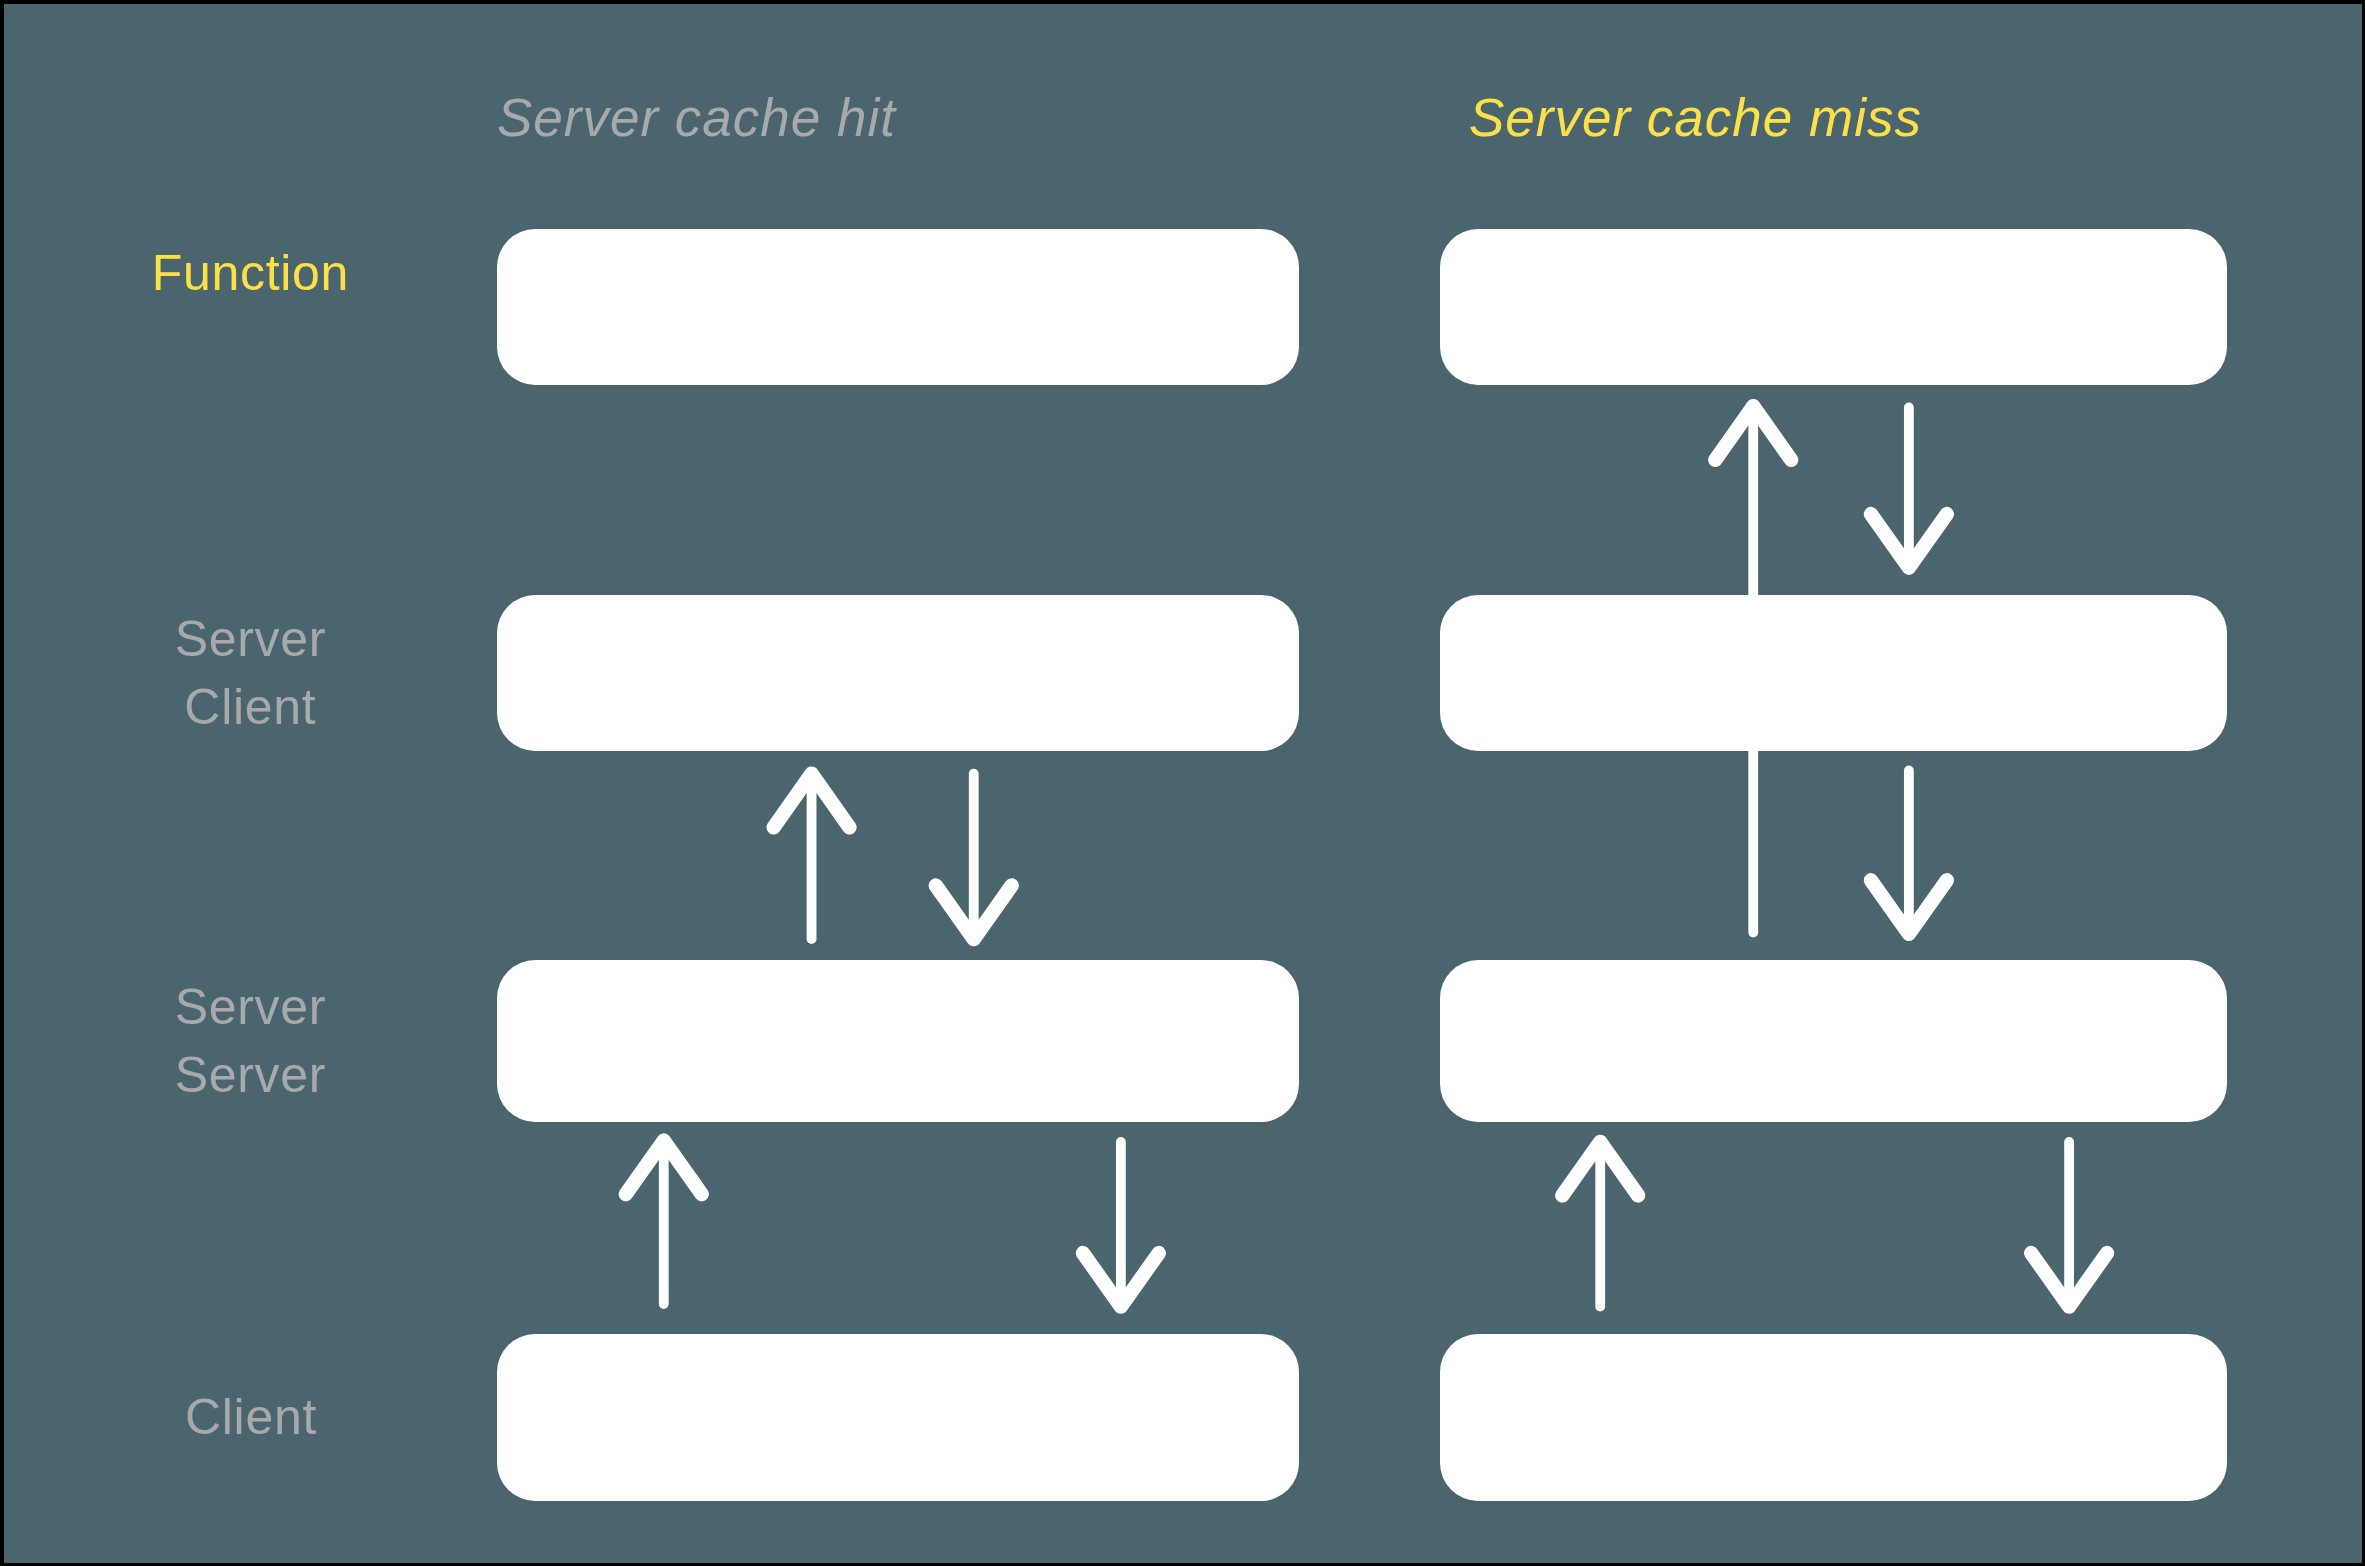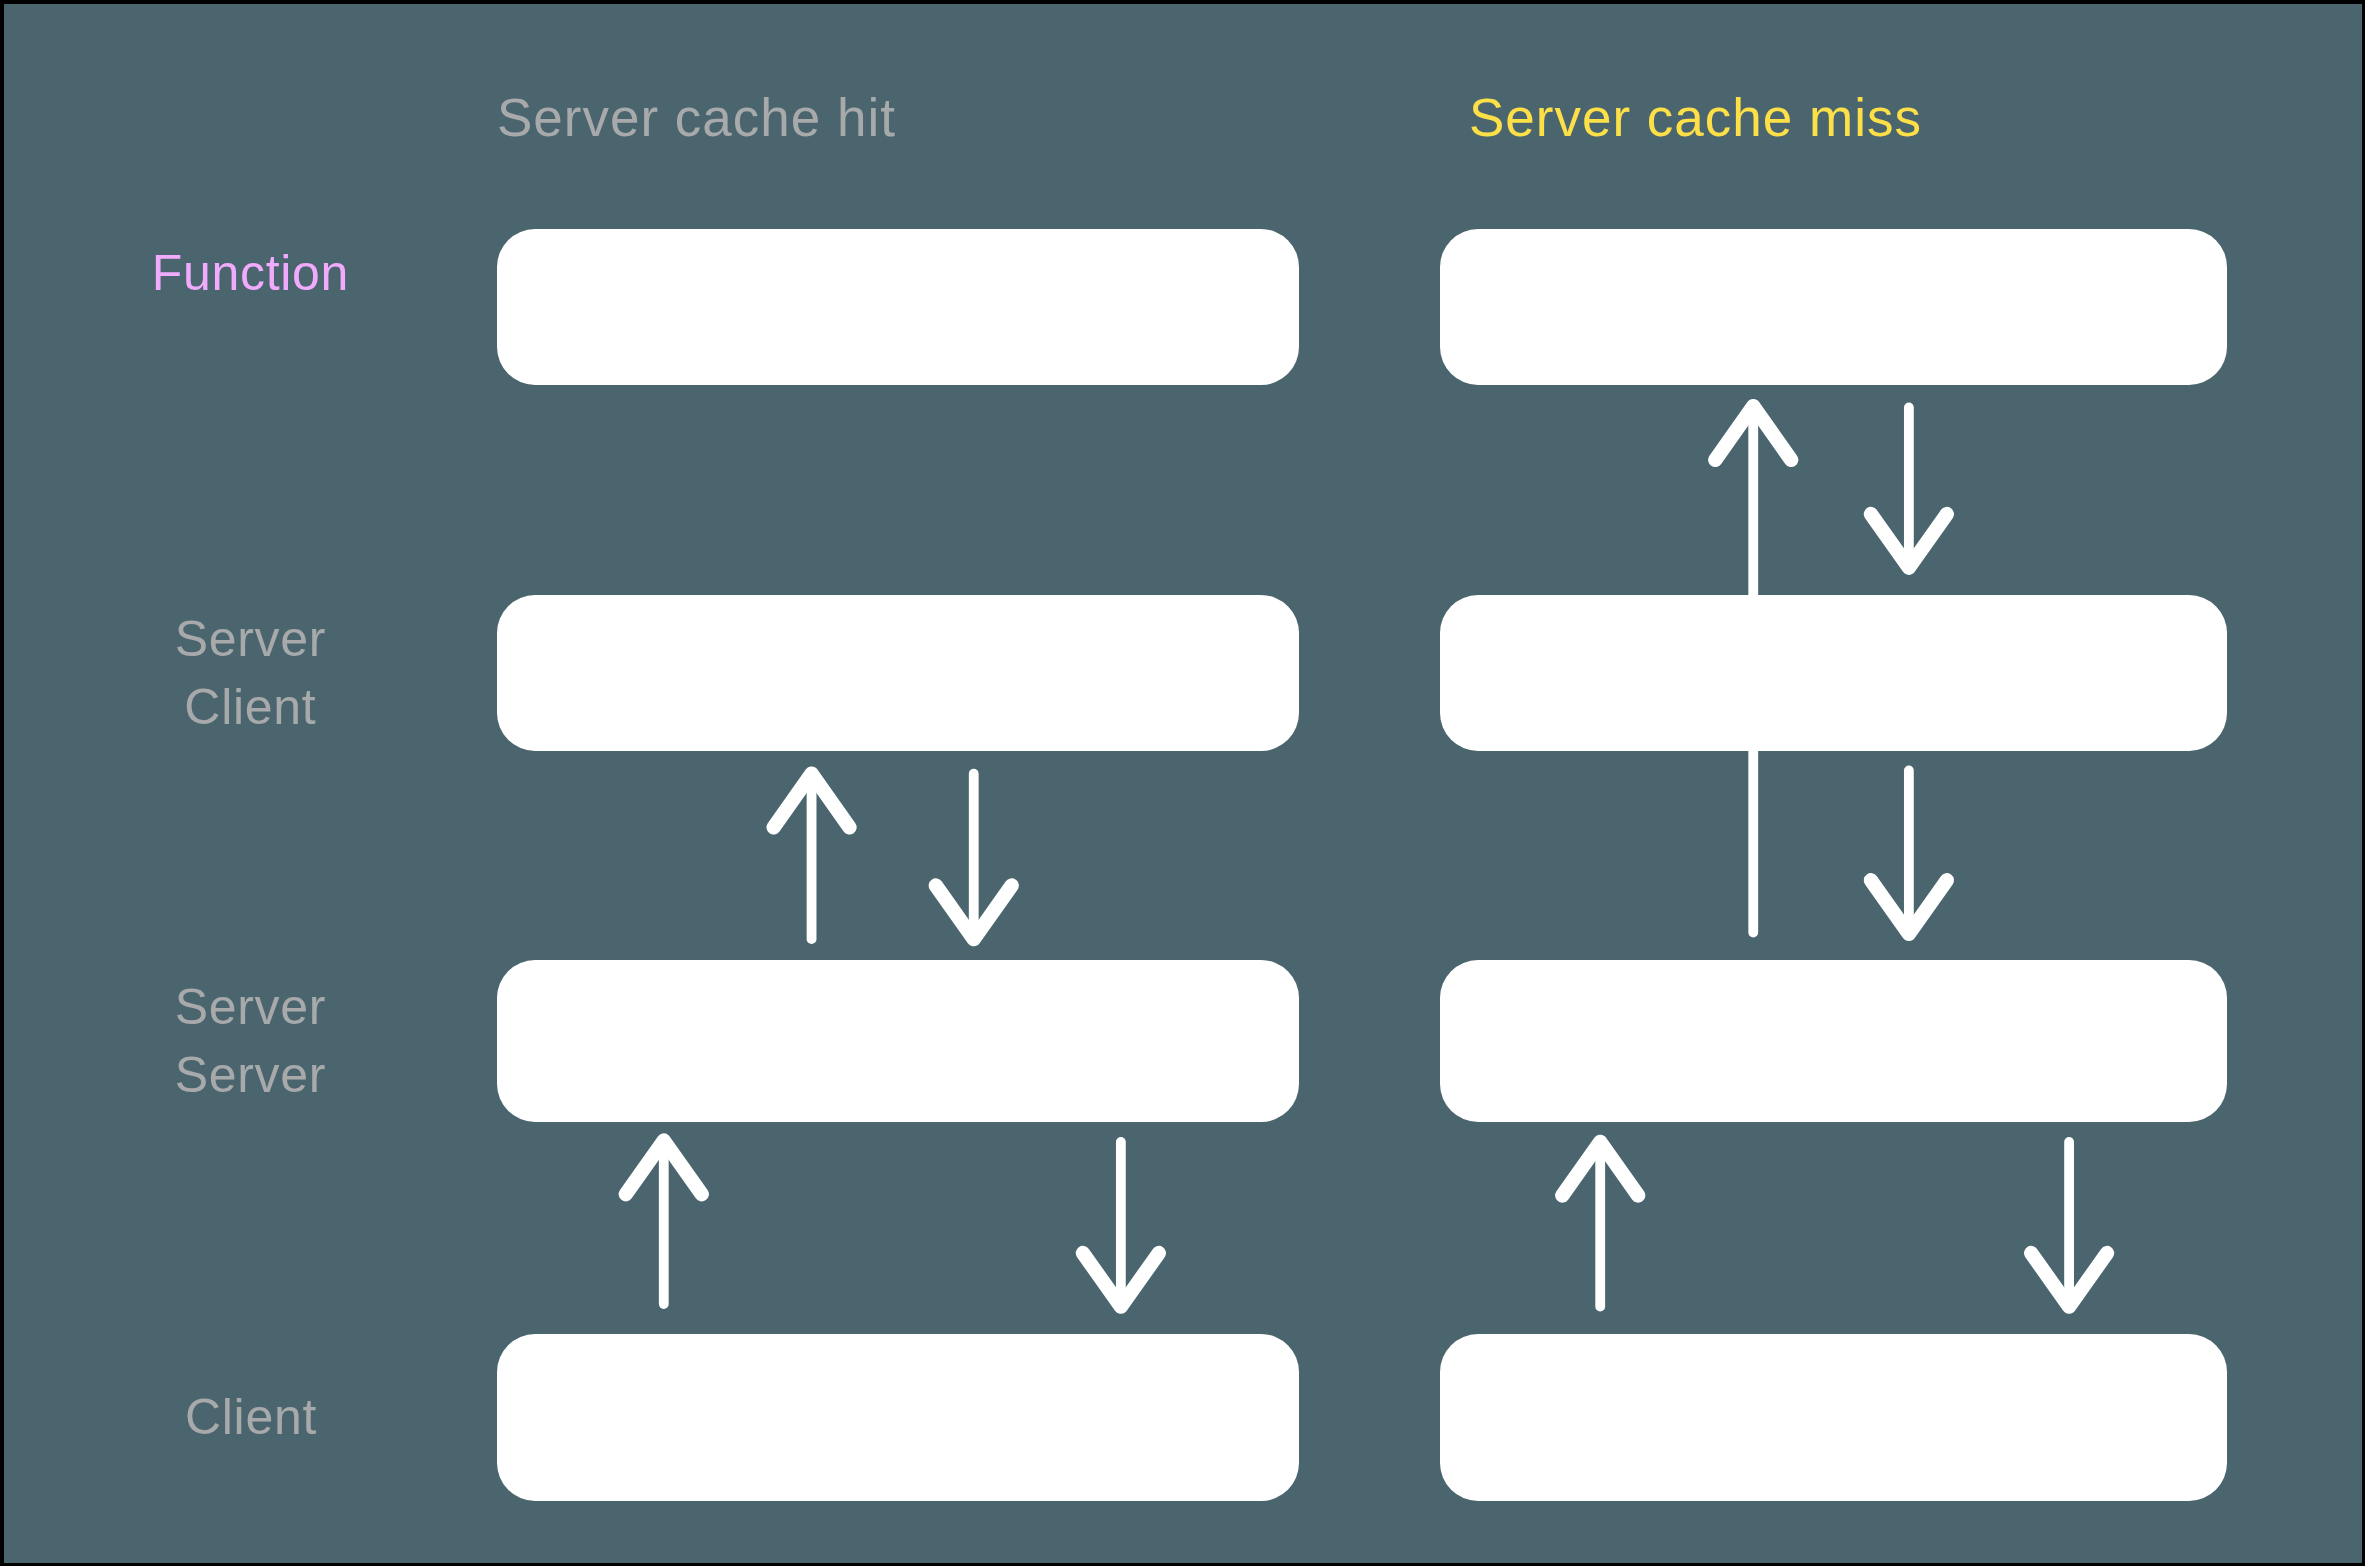--- a/index.html
+++ b/index.html
@@ -18,20 +18,21 @@
   .box{
     position:absolute;
     border-radius:38px;
   }
   .col-header{
     position:absolute;
     font-size:53px;
     letter-spacing:1px;
     white-space:nowrap;
     font-weight:400;
+    font-style:italic;
   }
   .row-label{
     position:absolute;
     width:460px;
     text-align:center;
     font-size:50px;
     line-height:68px;
     letter-spacing:0.7px;
     font-weight:400;
   }
@@ -91,21 +92,21 @@
       <div class="box" style="left: 1436px; top: 956px; width: 787px; height: 162px; background: rgb(255, 255, 255);"></div>
       <div class="box" style="left: 1436px; top: 1330px; width: 787px; height: 167px; background: rgb(255, 255, 255);"></div>
     </div>
 
   <div class="layer" id="text-layer">
 
     <div class="col-header" id="header-0" style="left: 493px; top: 83px; color: rgb(167, 169, 171);">Server cache hit</div>
 
     <div class="col-header" id="header-1" style="left: 1465px; top: 83px; color: #fde047;">Server cache miss</div>
 
-    <div class="row-label" id="label-0" style="left: 16.4px; top: 235px; color: #f0abfc;">
+    <div class="row-label" id="label-0" style="left: 16.4px; top: 235px; color: #fde047;">
       <span>Function</span>
     </div>
 
     <div class="row-label" id="label-1" style="left: 16.4px; top: 601px; color: rgb(167, 169, 171);">
       <span>Server</span>
       <span>Client</span>
     </div>
 
     <div class="row-label" id="label-2" style="left: 16.4px; top: 969px; color: rgb(167, 169, 171);">
       <span>Server</span>

